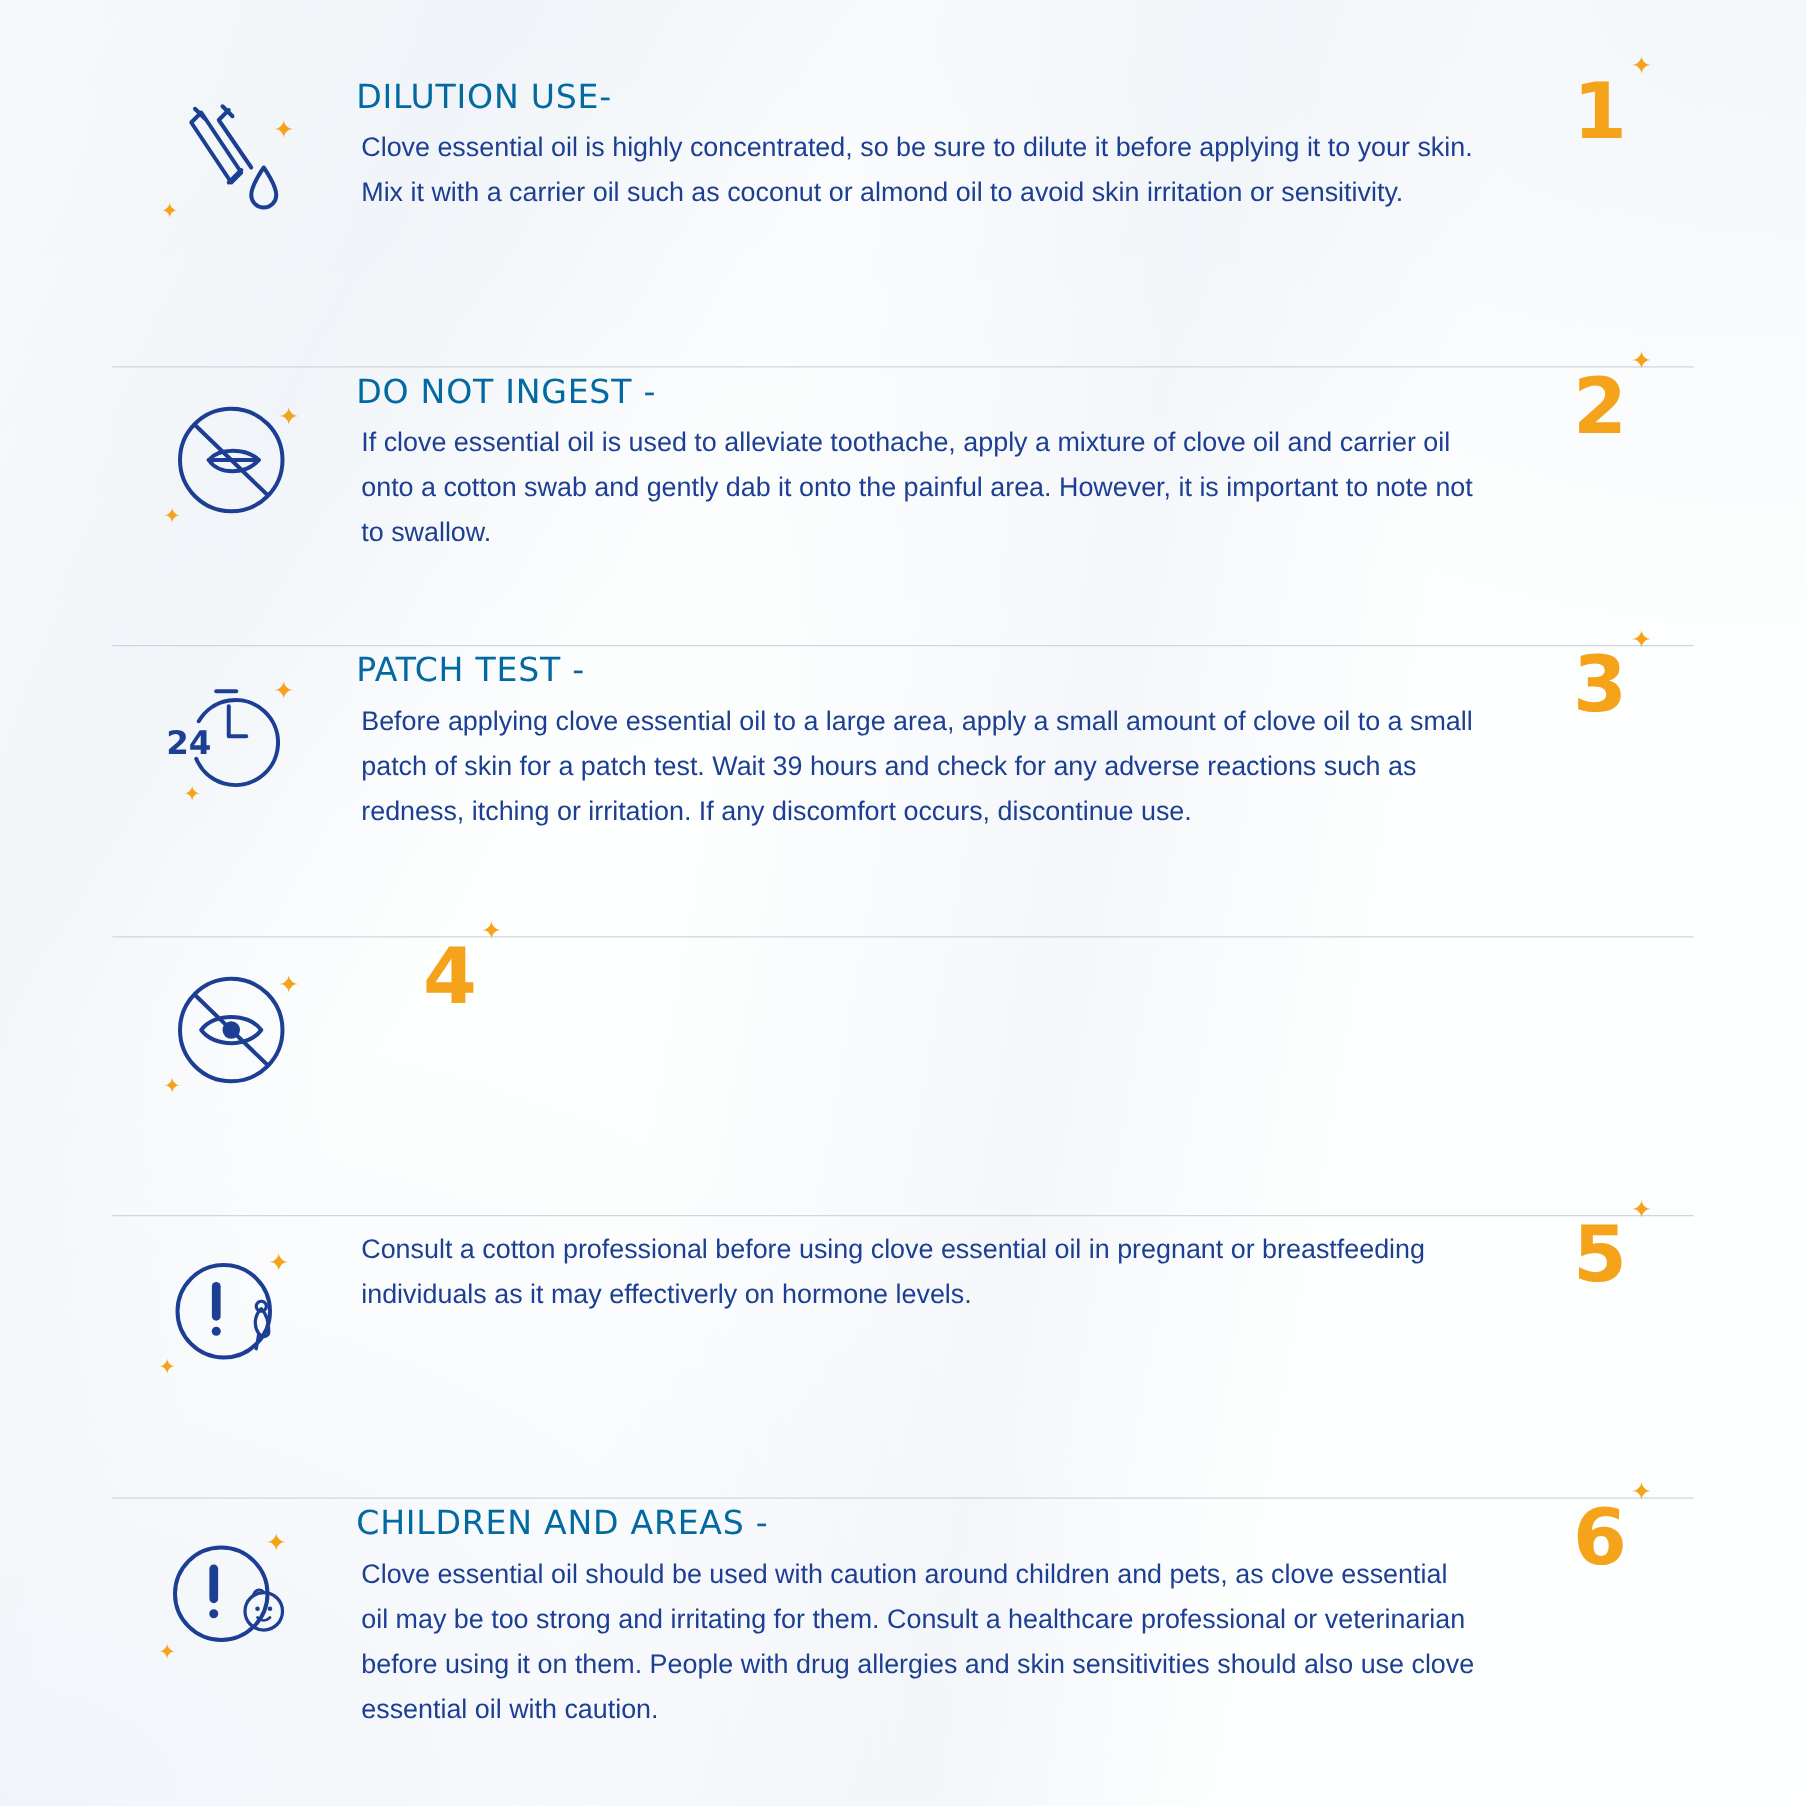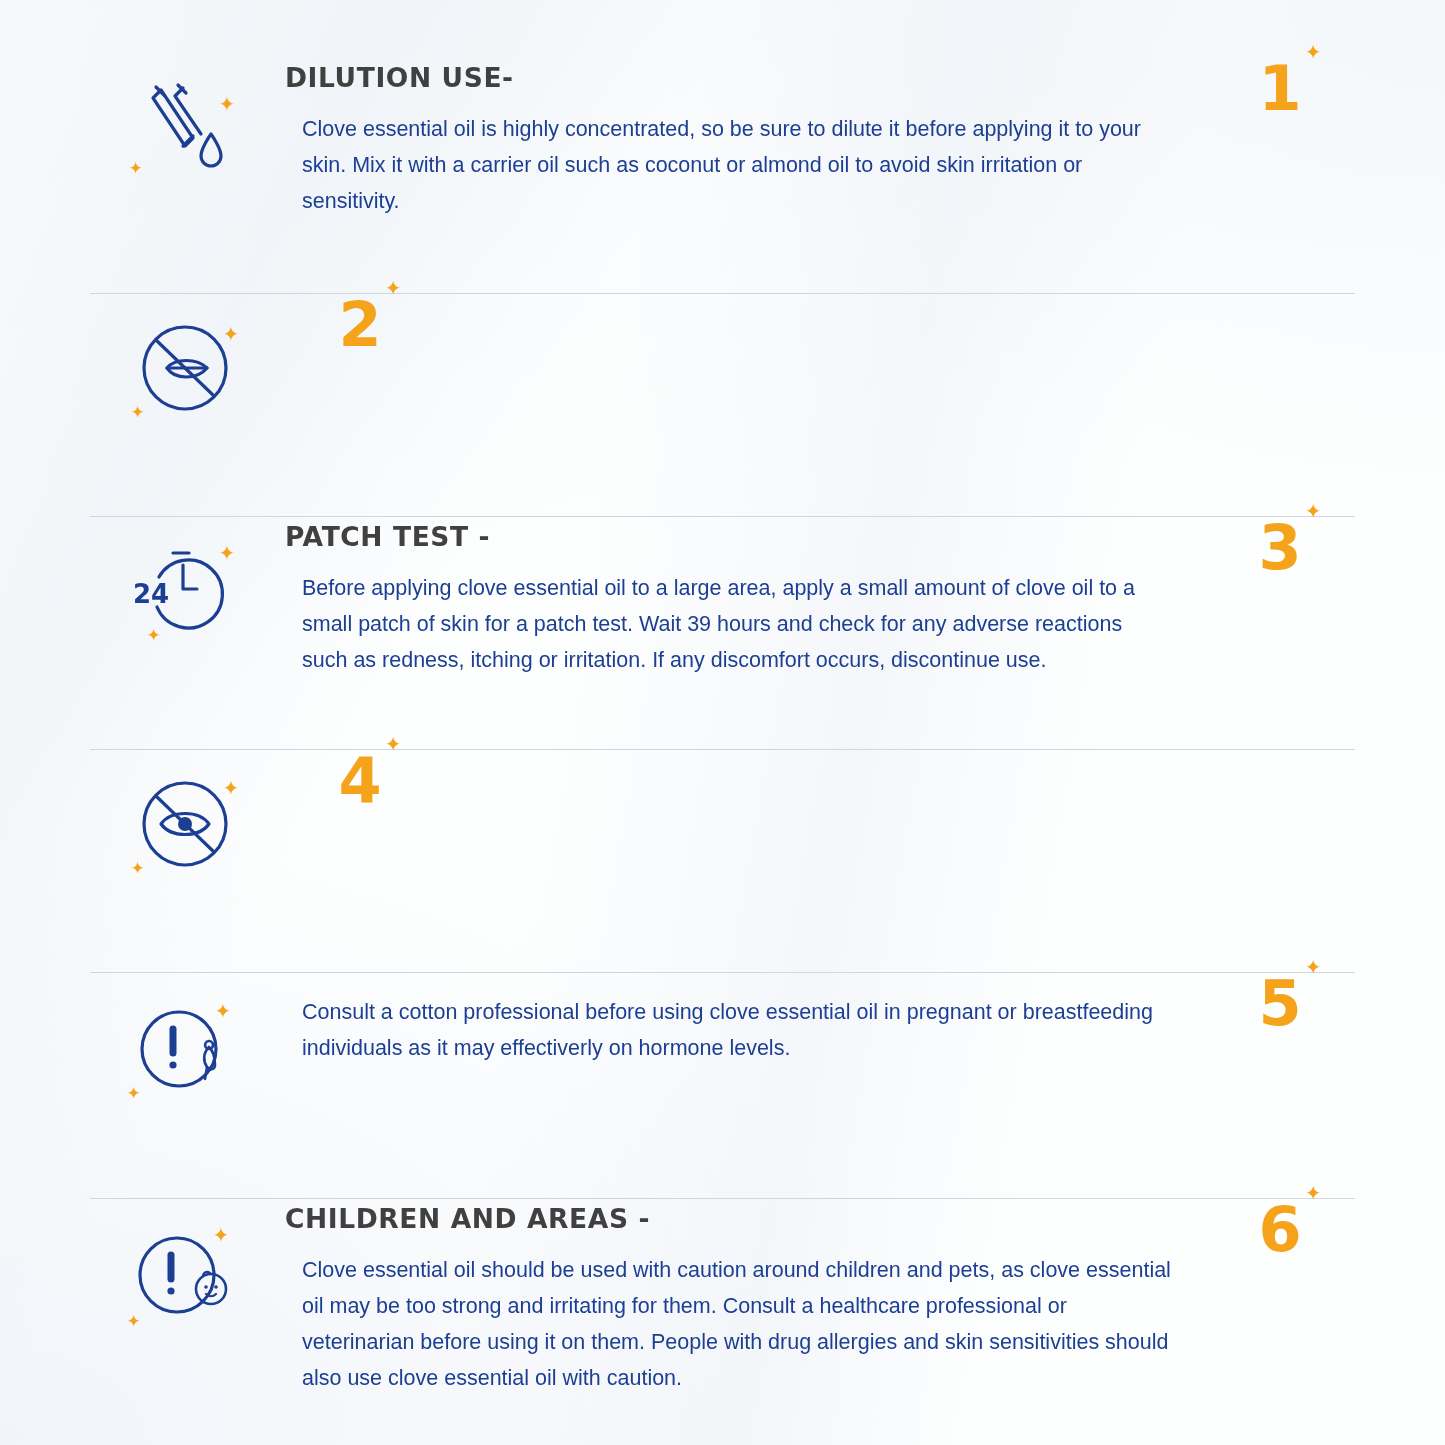--- a/index.html
+++ b/index.html
@@ -59,33 +59,33 @@
   }
   .num-cell {
     width: 150px;
     flex: 0 0 150px;
     display: flex;
     align-items: center;
     justify-content: center;
     position: relative;
   }
   .item-title {
-    color: #404040;
-    font-weight: bold;
+    color: #0369a1;
+    font-weight: normal;
     font-size: 26.5px;
     letter-spacing: 0.6px;
     margin: 0 0 6px 0;
     line-height: 1.2;
     font-family: "DejaVu Sans", sans-serif;
   }
   .item-body {
     color: #1C3F94;
     font-size: 21.5px;
     line-height: 1.68;
-    margin: 17px;
+    margin: 4px;
     font-family: "Liberation Sans", sans-serif;
     max-width: 920px;
   }
   .number {
     color: #F5A31B;
     font-weight: bold;
     font-size: 62px;
     line-height: 1;
     font-family: "DejaVu Sans", sans-serif;
     position: relative;
@@ -162,20 +162,24 @@
         <svg width="130" height="130" viewBox="0 0 130 130" fill="none" stroke="#1C3F94" stroke-width="3.2" stroke-linecap="round" stroke-linejoin="round">
           <circle cx="62" cy="60" r="41"></circle>
           <path d="M33 32 L91 88"></path>
           <path d="M44 60 C52 50 74 50 84 60 C74 72 52 72 44 60 Z"></path>
           <path d="M44 60 L84 60"></path>
         </svg>
         <span class="sp" style="left:100px; top:16px;">✦</span>
         <span class="sp" style="left:8px; top:96px; font-size:17px;">✦</span>
       </div>
     </div>
+    <div class="text-cell">
+      <h3 class="item-title">DO NOT INGEST -</h3>
+      <p class="item-body">If clove essential oil is used to alleviate toothache, apply a mixture of clove oil and carrier oil onto a cotton swab and gently dab it onto the painful area. However, it is important to note not to swallow.</p>
+    </div>
     <div class="num-cell">
       <div class="number">
         <span>2</span>
         <span class="spark">✦</span>
       </div>
     </div>
   </div>
   <div class="divider"></div>
 
   <div class="row r3">

